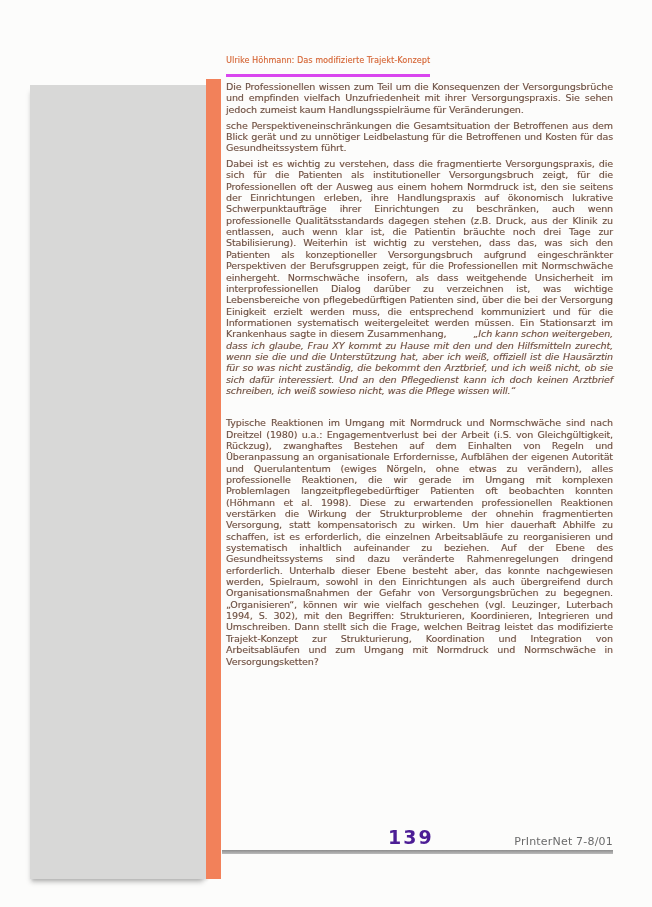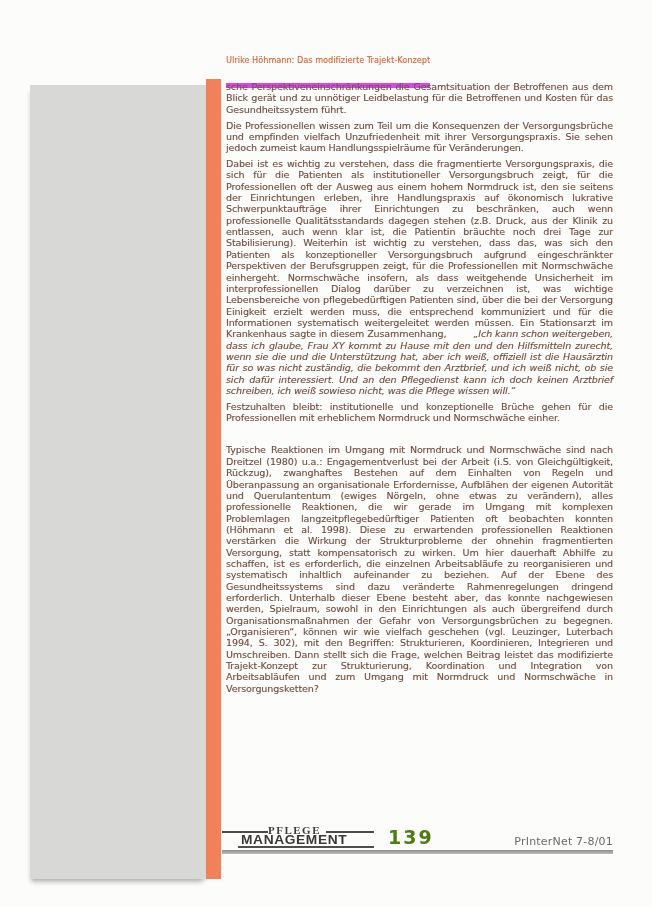--- a/index.html
+++ b/index.html
@@ -29,22 +29,22 @@
     background: #f2815a;
   }
 
   
   .running-header {
     position: absolute;
     left: 226px; top: 56px;
     font-size: 8px;
     letter-spacing: 0.1px;
     color: #d4663a;
-    padding-bottom: 18px;
-    border-bottom: 5px solid #d946ef;
+    padding-bottom: 9px;
+    border-bottom: 3px solid #d946ef;
     text-shadow: 0.4px 0.4px 0.5px rgba(230,130,70,0.5);
     white-space: nowrap;
   }
 
   
   .body-text {
     position: absolute;
     left: 226px; top: 81px;
     width: 387px;
     font-size: 9.5px;
@@ -86,55 +86,47 @@
 
   .footer-rule {
     position: absolute; left: -4px; top: 30px;
     width: 391px; height: 4px;
     background: linear-gradient(#8d8d8d, #bcbcbc);
   }
   .page-number {
     position: absolute; left: 162px; top: 6px;
     font-family: "DejaVu Sans", sans-serif;
     font-weight: bold; font-size: 19px; letter-spacing: 2px;
-    color: #4d7c0f;
+    color: #4c1d95;
   }
   .issue-info {
     position: absolute; right: 0px; top: 15px;
     font-size: 11px; letter-spacing: 0.2px;
     color: #6a6a6a;
   }
 </style>
 </head>
 <body>
 
 <div class="page">
 
   <div class="gray-block"></div>
 
   <div class="accent-bar"></div>
 
   <div class="running-header">Ulrike Höhmann: Das modifizierte Trajekt-Konzept</div>
 
   <div class="body-text">
+      <p><span class="seg-normal">Die Professionellen wissen zum Teil um die Konsequenzen der Versorgungsbrüche und empfinden vielfach Unzufriedenheit mit ihrer Versorgungspraxis. Sie sehen jedoch zumeist kaum Handlungsspielräume für Veränderungen.</span></p>
       <p><span class="seg-normal">sche Perspektiveneinschränkungen die Gesamtsituation der Betroffenen aus dem Blick gerät und zu unnötiger Leidbelastung für die Betroffenen und Kosten für das Gesundheitssystem führt.</span></p>
-      <p><span class="seg-normal">Die Professionellen wissen zum Teil um die Konsequenzen der Versorgungsbrüche und empfinden vielfach Unzufriedenheit mit ihrer Versorgungspraxis. Sie sehen jedoch zumeist kaum Handlungsspielräume für Veränderungen.</span></p>
       <p><span class="seg-normal">Dabei ist es wichtig zu verstehen, dass die fragmentierte Versorgungspraxis, die sich für die Patienten als institutioneller Versorgungsbruch zeigt, für die Professionellen oft der Ausweg aus einem hohem Normdruck ist, den sie seitens der Einrichtungen erleben, ihre Handlungspraxis auf ökonomisch lukrative Schwerpunktaufträge ihrer Einrichtungen zu beschränken, auch wenn professionelle Qualitätsstandards dagegen stehen (z.B. Druck, aus der Klinik zu entlassen, auch wenn klar ist, die Patientin bräuchte noch drei Tage zur Stabilisierung). Weiterhin ist wichtig zu verstehen, dass das, was sich den Patienten als konzeptioneller Versorgungsbruch aufgrund eingeschränkter Perspektiven der Berufsgruppen zeigt, für die Professionellen mit Normschwäche einhergeht. Normschwäche insofern, als dass weitgehende Unsicherheit im interprofessionellen Dialog darüber zu verzeichnen ist, was wichtige Lebensbereiche von pflegebedürftigen Patienten sind, über die bei der Versorgung Einigkeit erzielt werden muss, die entsprechend kommuniziert und für die Informationen systematisch weitergeleitet werden müssen. Ein Stationsarzt im Krankenhaus sagte in diesem Zusammenhang, </span><span class="seg-italic">„Ich kann schon weitergeben, dass ich glaube, Frau XY kommt zu Hause mit den und den Hilfsmitteln zurecht, wenn sie die und die Unterstützung hat, aber ich weiß, offiziell ist die Hausärztin für so was nicht zuständig, die bekommt den Arztbrief, und ich weiß nicht, ob sie sich dafür interessiert. Und an den Pflegedienst kann ich doch keinen Arztbrief schreiben, ich weiß sowieso nicht, was die Pflege wissen will.“</span></p>
-      <p><span class="seg-normal">Festzuhalten bleibt: institutionelle und konzeptionelle Brüche gehen für die Professionellen mit erheblichem Normdruck und Normschwäche einher.</span></p>
       <p class="section-gap"><span class="seg-bold">Typische Reaktionen im Umgang mit Normdruck und Normschwäche </span><span class="seg-normal">sind nach Dreitzel (1980) u.a.: Engagementverlust bei der Arbeit (i.S. von Gleichgültigkeit, Rückzug), zwanghaftes Bestehen auf dem Einhalten von Regeln und Überanpassung an organisationale Erfordernisse, Aufblähen der eigenen Autorität und Querulantentum (ewiges Nörgeln, ohne etwas zu verändern), alles professionelle Reaktionen, die wir gerade im Umgang mit komplexen Problemlagen langzeitpflegebedürftiger Patienten oft beobachten konnten (Höhmann et al. 1998). Diese zu erwartenden professionellen Reaktionen verstärken die Wirkung der Strukturprobleme der ohnehin fragmentierten Versorgung, statt kompensatorisch zu wirken. Um hier dauerhaft Abhilfe zu schaffen, ist es erforderlich, die einzelnen Arbeitsabläufe zu reorganisieren und systematisch inhaltlich aufeinander zu beziehen. Auf der Ebene des Gesundheitssystems sind dazu veränderte Rahmenregelungen dringend erforderlich. Unterhalb dieser Ebene besteht aber, das konnte nachgewiesen werden, Spielraum, sowohl in den Einrichtungen als auch übergreifend durch Organisationsmaßnahmen der Gefahr von Versorgungsbrüchen zu begegnen. „Organisieren“, können wir wie vielfach geschehen (vgl. Leuzinger, Luterbach 1994, S. 302), mit den Begriffen: Strukturieren, Koordinieren, Integrieren und Umschreiben. Dann stellt sich die Frage, welchen Beitrag leistet das modifizierte Trajekt-Konzept zur Strukturierung, Koordination und Integration von Arbeitsabläufen und zum Umgang mit Normdruck und Normschwäche in Versorgungsketten?</span></p>
     </div>
 
   <div class="footer">
-    <div class="footer-logo">
-      <span class="logo-rule-left"></span>
-      <span class="logo-line1">PFLEGE</span>
-      <span class="logo-rule-right"></span>
-      <span class="logo-line2">MANAGEMENT</span>
-      <span class="logo-rule-bottom"></span>
-    </div>
 
     <div class="page-number">139</div>
 
     <div class="issue-info">PrInterNet 7-8/01</div>
 
     <div class="footer-rule"></div>
   </div>
 
 </div>
 

